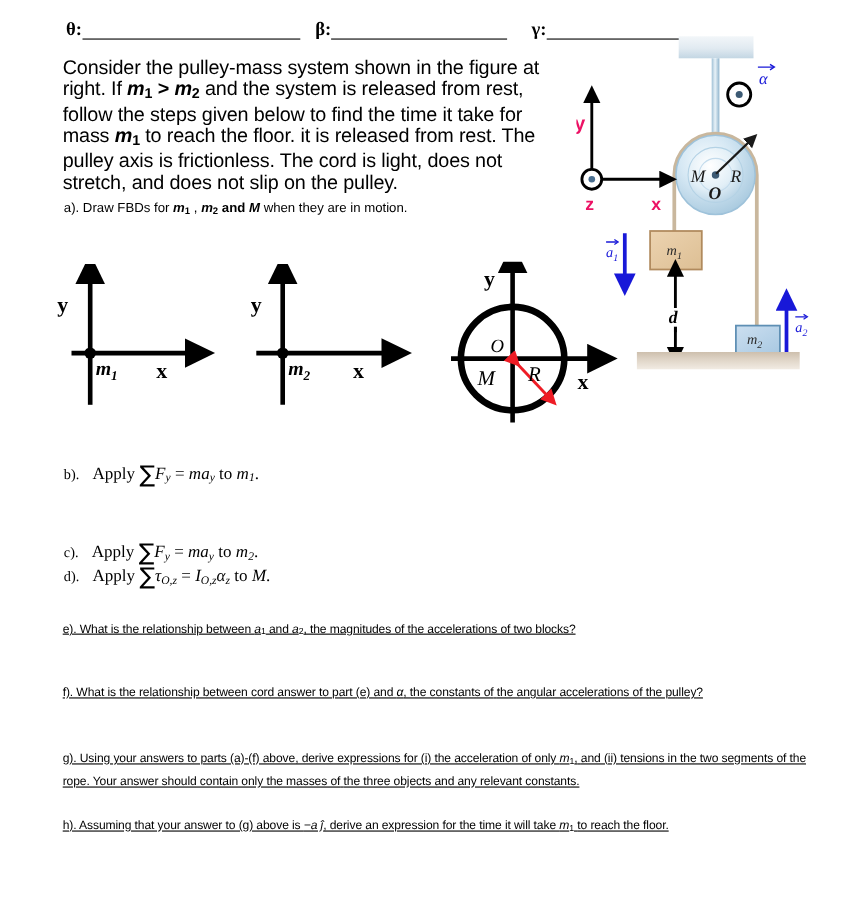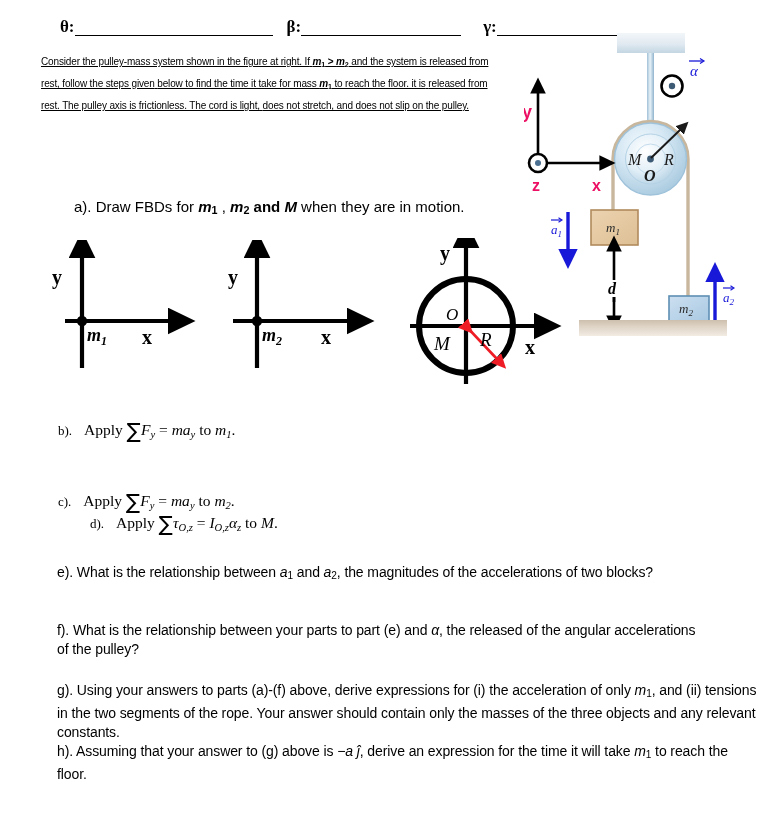--- a/index.html
+++ b/index.html
@@ -37,68 +37,67 @@
   }
   .rule-theta { width: 198px; }
   .rule-beta  { width: 160px; }
   .rule-gamma { width: 178px; }
   .hdr-gap-a { width: 14px; }
   .hdr-gap-b { width: 22px; }
 
   
   .intro {
     position: absolute;
-    top: 52px; left: 41px;
+    top: 52px; left: 57px;
     width: 462px;
-    font-size: 10px;
+    font-size: 18px;
     line-height: 19.4px;
     letter-spacing: -0.15px;
-    text-decoration: underline;
   }
   .intro b { font-weight: bold; }
   i.mi { font-style: italic; font-weight: bold; }
   sub { font-size: 0.72em; vertical-align: -0.22em; }
 
   .part-a {
     position: absolute;
-    top: 180px; left: 74px;
+    top: 180px; left: 58px;
     width: 470px;
-    font-size: 15px;
+    font-size: 12px;
     line-height: 19px;
-    margin-top: 17px;
   }
 
   
   .fbd { position: absolute; }
   .fbd-1 { top: 240px; left: 30px;  width: 190px; height: 140px; }
   .fbd-2 { top: 240px; left: 215px; width: 180px; height: 140px; }
   .fbd-3 { top: 238px; left: 398px; width: 200px; height: 150px; }
 
   
   .eqline {
     position: absolute;
     font-family: "Liberation Serif", serif;
     font-size: 15.5px;
     white-space: nowrap;
   }
   .eq-b { top: 419px; left: 58px; }
   .eq-c { top: 462px; left: 58px; margin-top: 28px; }
-  .eq-d { top: 512px; left: 58px; margin-left: 32px; }
+  .eq-d { top: 512px; left: 58px; }
   .eq-tag { font-size: 13px; }
   .eq-word { padding-left: 12px; padding-right: 4px; }
   .sigma { font-size: 21px; vertical-align: -0.14em; font-family: "DejaVu Sans", sans-serif; }
   .it { font-style: italic; }
   .sb { font-size: 0.68em; vertical-align: -0.25em; font-style: italic; }
 
   
   .qtext {
     position: absolute;
-    font-size: 14px;
+    font-size: 11px;
     line-height: 19.4px;
     letter-spacing: -0.1px;
+    text-decoration: underline;
   }
   .q-e { top: 563px; left: 57px; width: 700px; }
   .q-f { top: 621px; left: 57px; width: 640px; }
   .q-g { top: 681px; left: 57px; width: 700px; }
   .q-h { top: 742px; left: 57px; width: 700px; }
   .qtext i { font-style: italic; }
 
   
   .figure {
     position: absolute;
@@ -206,21 +205,21 @@
 
 <div class="eqline eq-d">
   <span class="eq-tag">d).</span><span class="eq-word">Apply</span><span class="sigma">∑</span><span class="it">τ</span><span class="sb">O,z</span><span> = </span><span class="it">I</span><span class="sb">O,z</span><span class="it">α</span><span class="sb">z</span><span> to </span><span class="it">M</span><span>.</span>
 </div>
 
 <div class="qtext q-e">
   <span>e).  What is the relationship between </span><i>a</i><sub>1</sub><span> and </span><i>a</i><sub>2</sub><span>, the magnitudes of the accelerations of two blocks?</span>
 </div>
 
 <div class="qtext q-f">
-  <span>f).  What is the relationship between your parts to part (e) and </span><i>α</i><span>, the released of</span>
+  <span>f).  What is the relationship between cord answer to part (e) and </span><i>α</i><span>, the constants of</span>
   <span>the angular accelerations of the pulley?</span>
 </div>
 
 <div class="qtext q-g">
   <span>g).  Using your answers to parts (a)-(f) above, derive expressions for (i) the acceleration of only </span><i>m</i><sub>1</sub><span>,</span>
   <span>and (ii) tensions in the two segments of the rope. Your answer should contain only the masses of</span>
   <span>the three objects and any relevant constants.</span>
 </div>
 
 <div class="qtext q-h">

